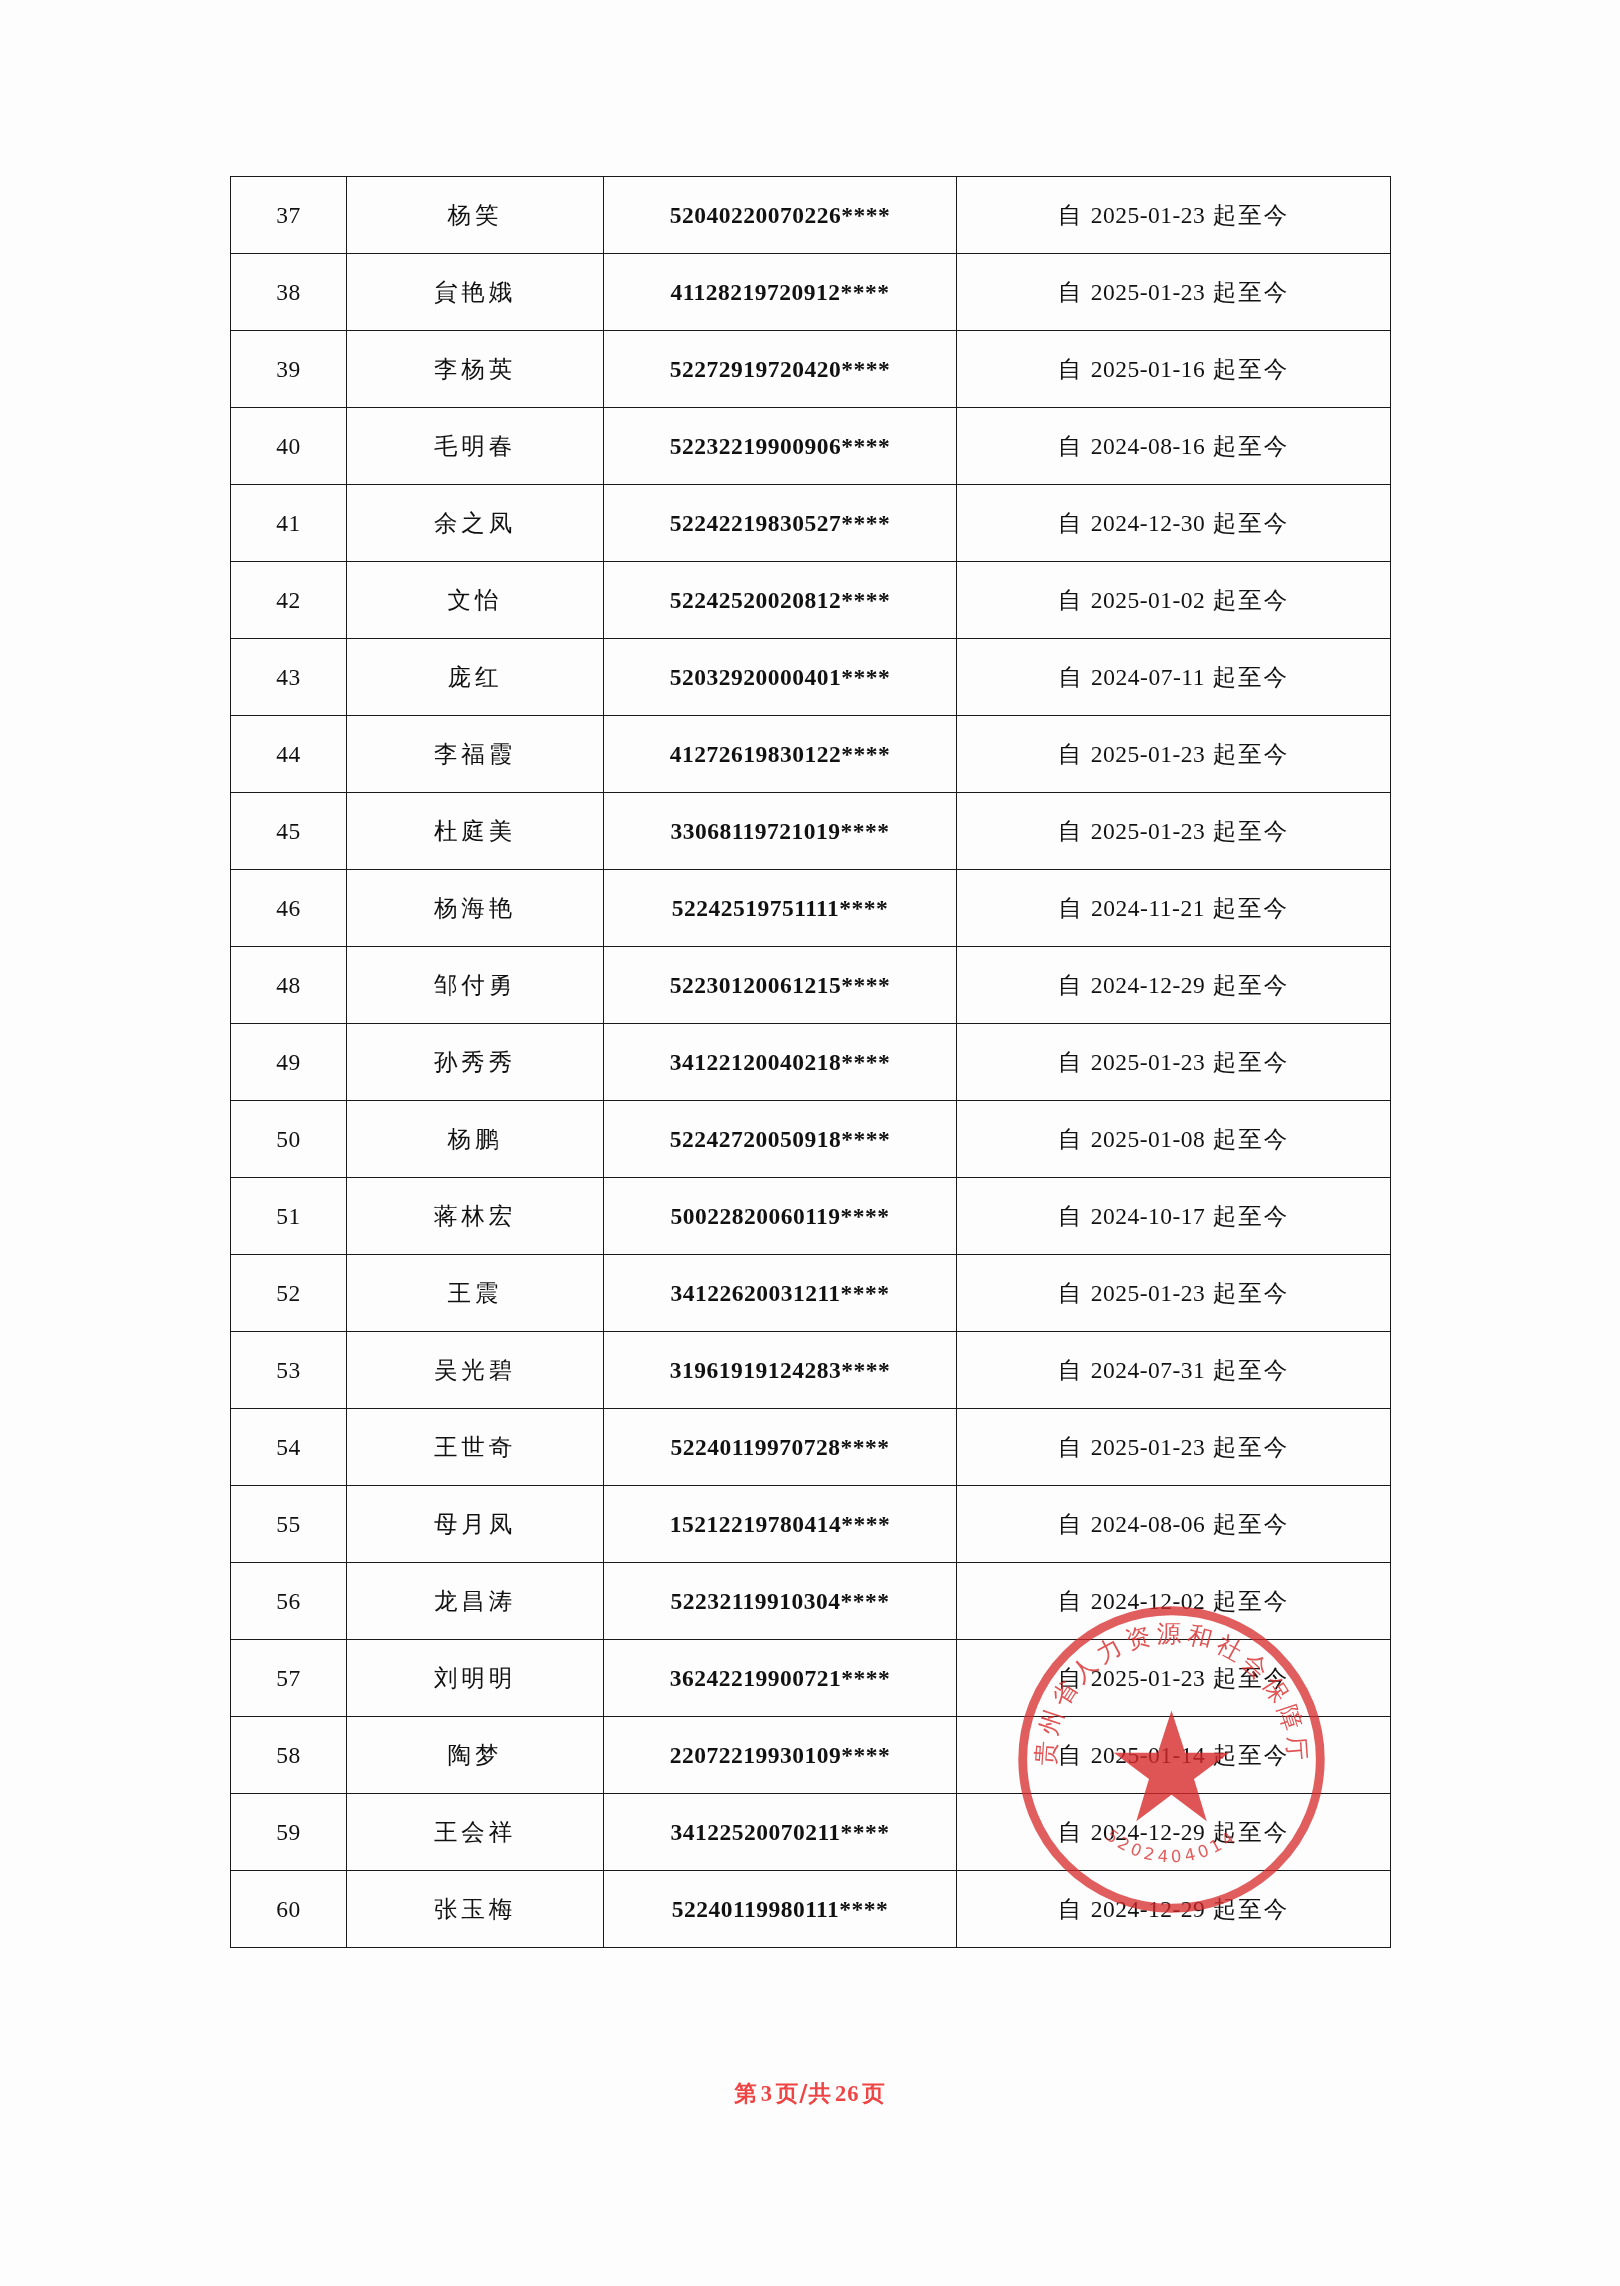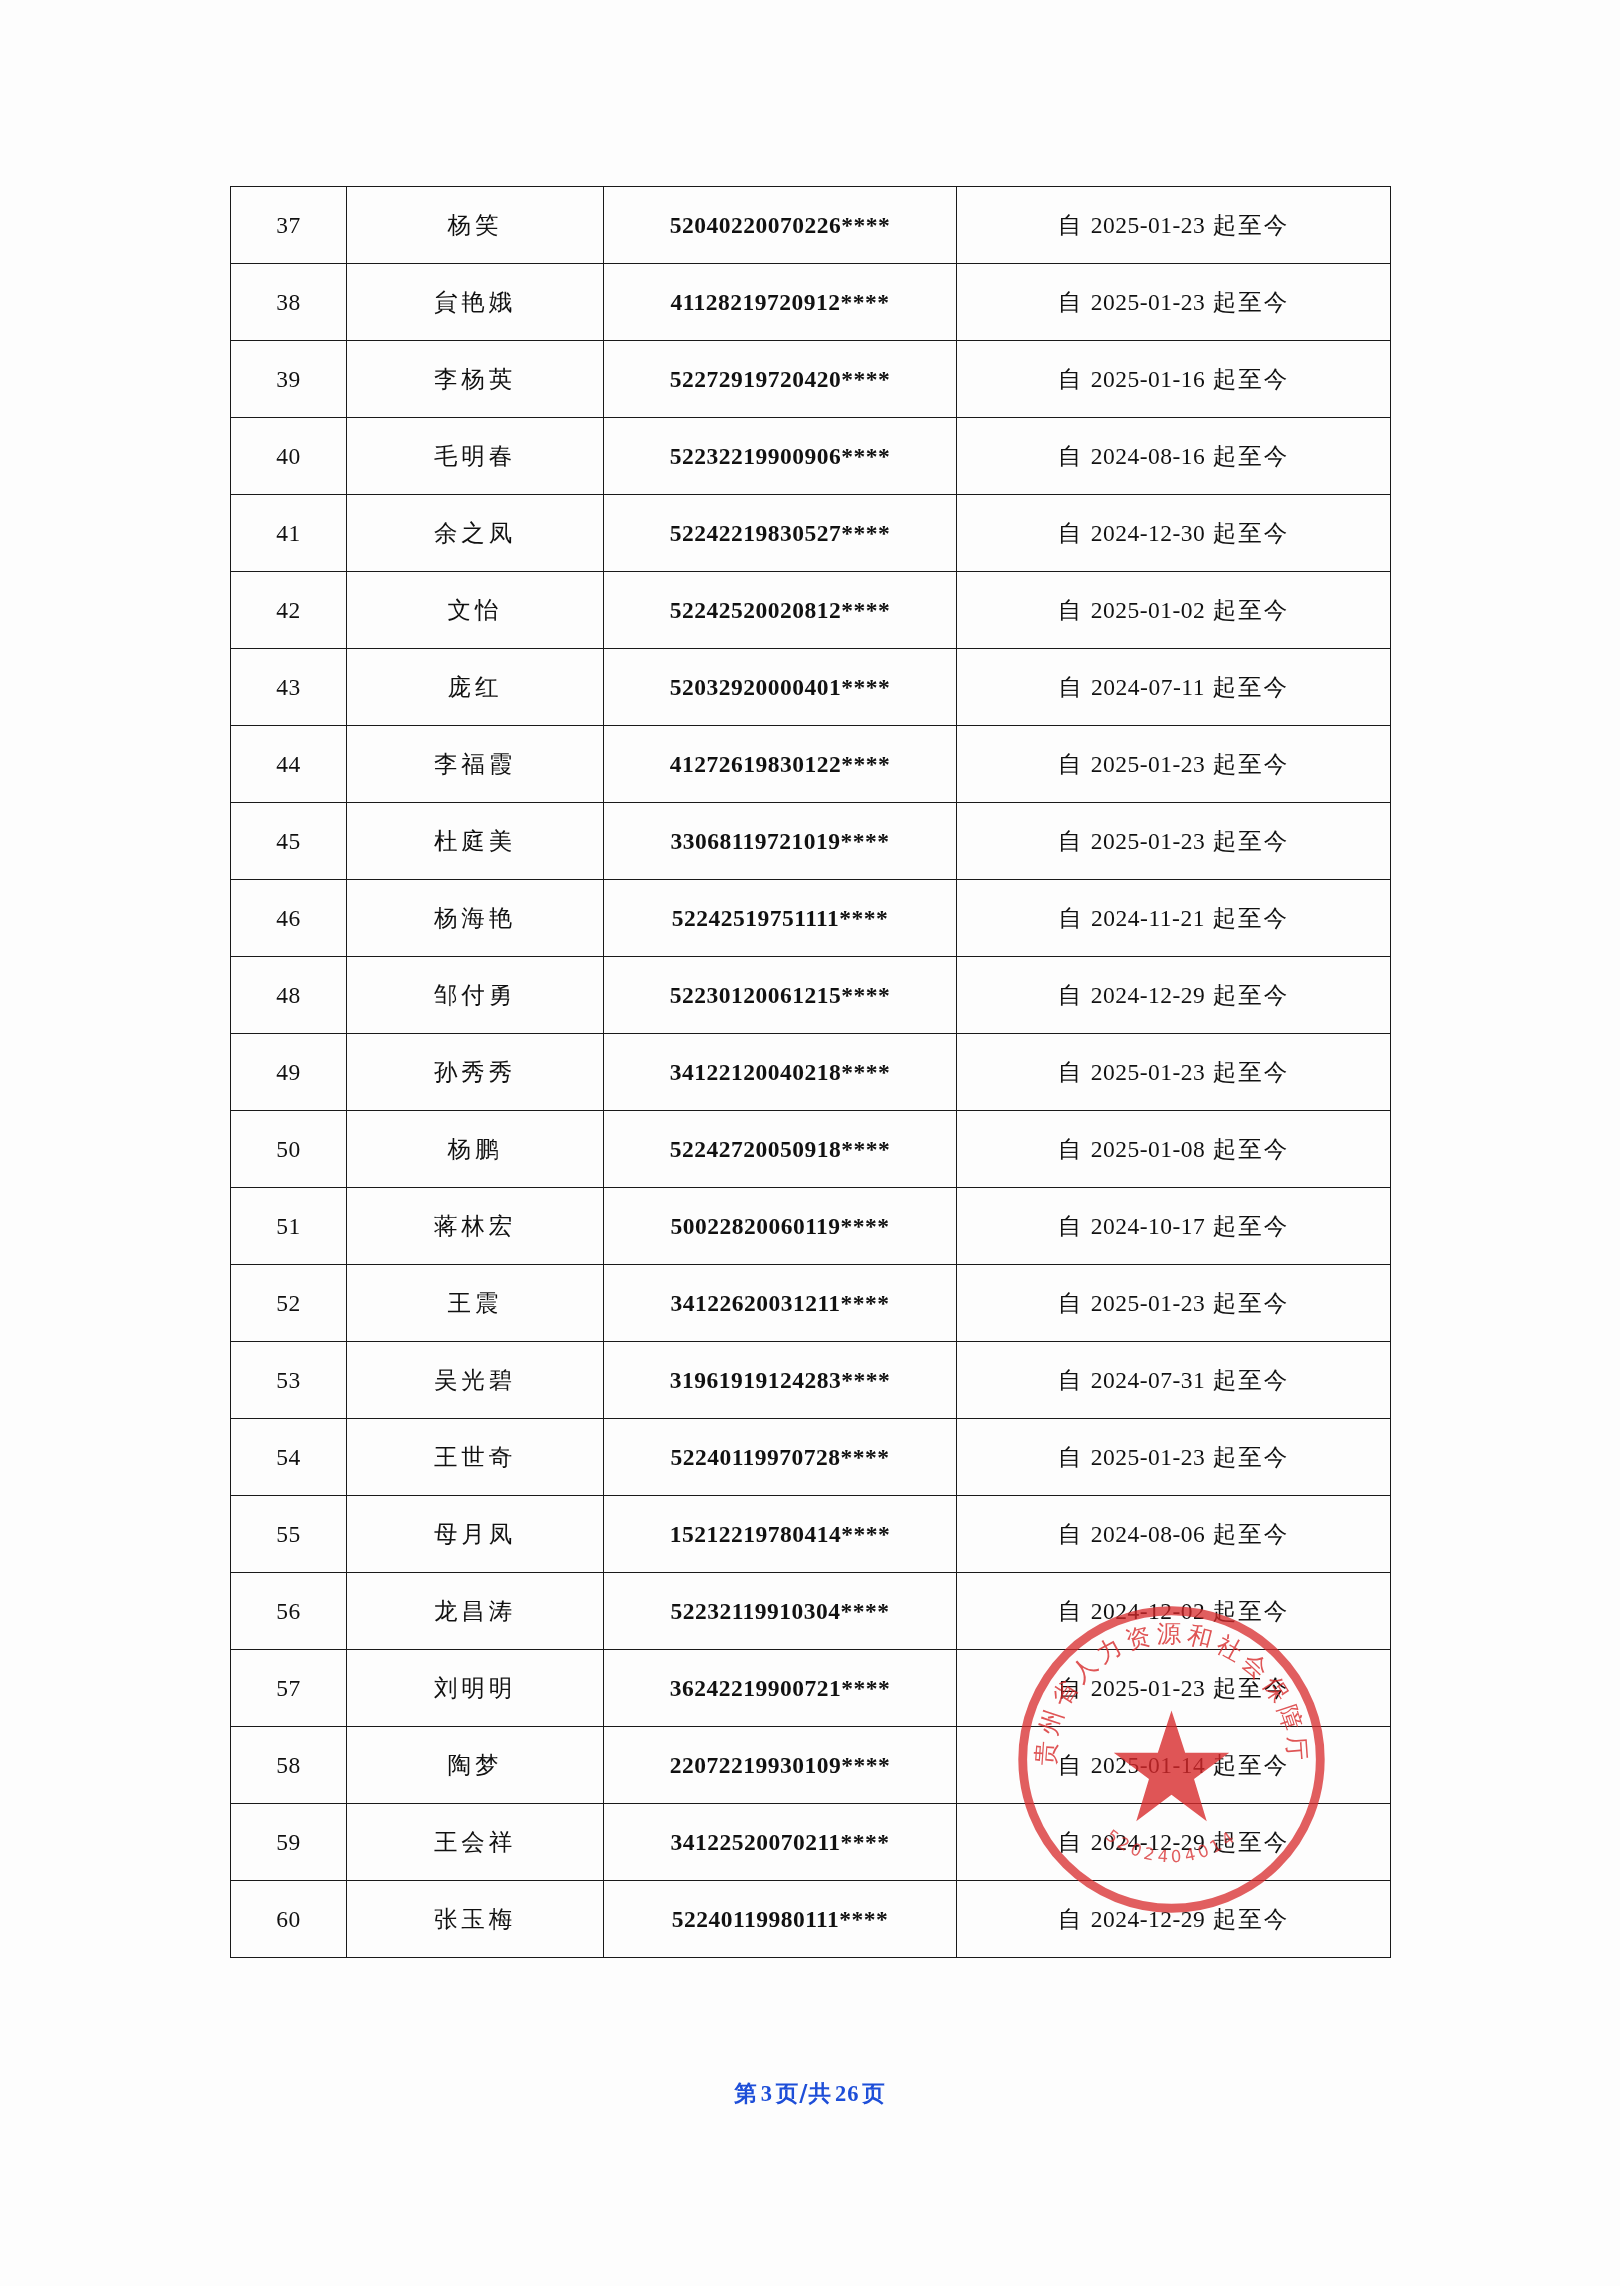--- a/index.html
+++ b/index.html
@@ -20,21 +20,21 @@
     position: absolute;
     left: 0; top: 0;
     width: 1620px;
     height: 2287px;
     background: #fdfdfd;
   }
 
   .doc-table {
     position: absolute;
     left: 230px;
-    top: 186px;
+    top: 176px;
     width: 1160px;
     border-collapse: collapse;
     table-layout: fixed;
   }
   .doc-table td {
     border: 1px solid #1a1a1a;
     height: 76px;
     text-align: center;
     vertical-align: middle;
     font-size: 23.5px;
@@ -79,21 +79,21 @@
 
   .footer {
     position: absolute;
     left: 0;
     top: 2078px;
     width: 1620px;
     text-align: center;
     font-size: 22.5px;
     font-family: "DejaVu Sans", "Liberation Sans", sans-serif;
     font-weight: bold;
-    color: #1d4ed8;
+    color: #ef4444;
     letter-spacing: 1px;
   }
   .footer .fnum {
     font-family: "Liberation Serif", "DejaVu Serif", serif;
     font-weight: bold;
     padding: 0 2.9px;
   }
 
   
   .seal {

